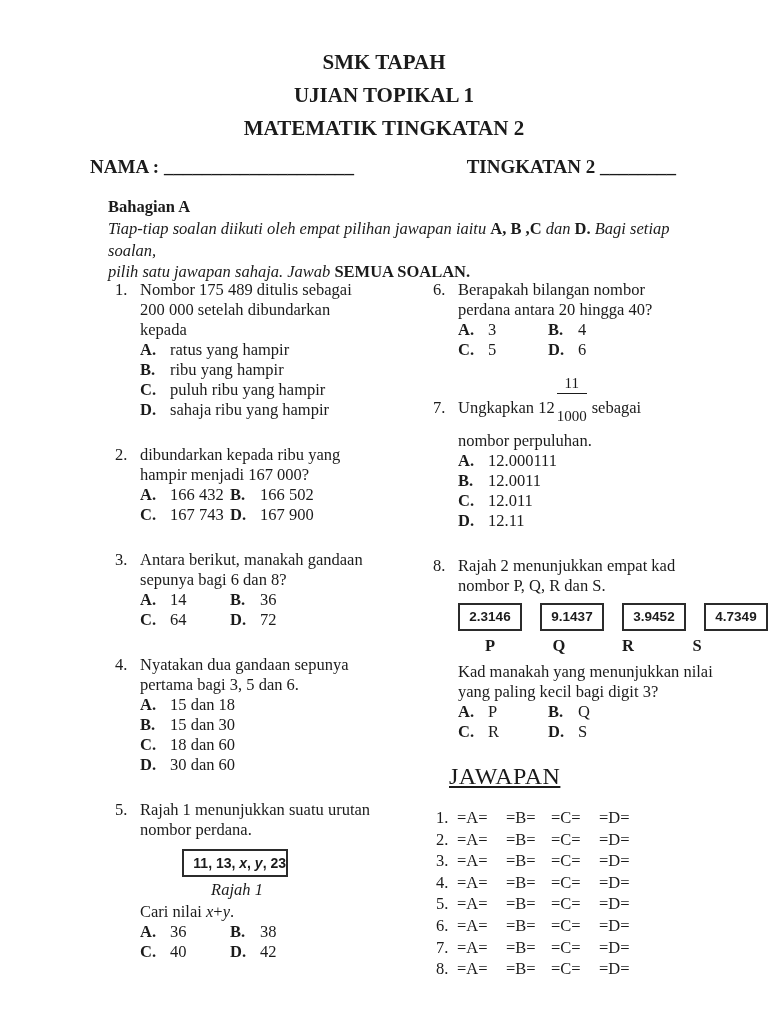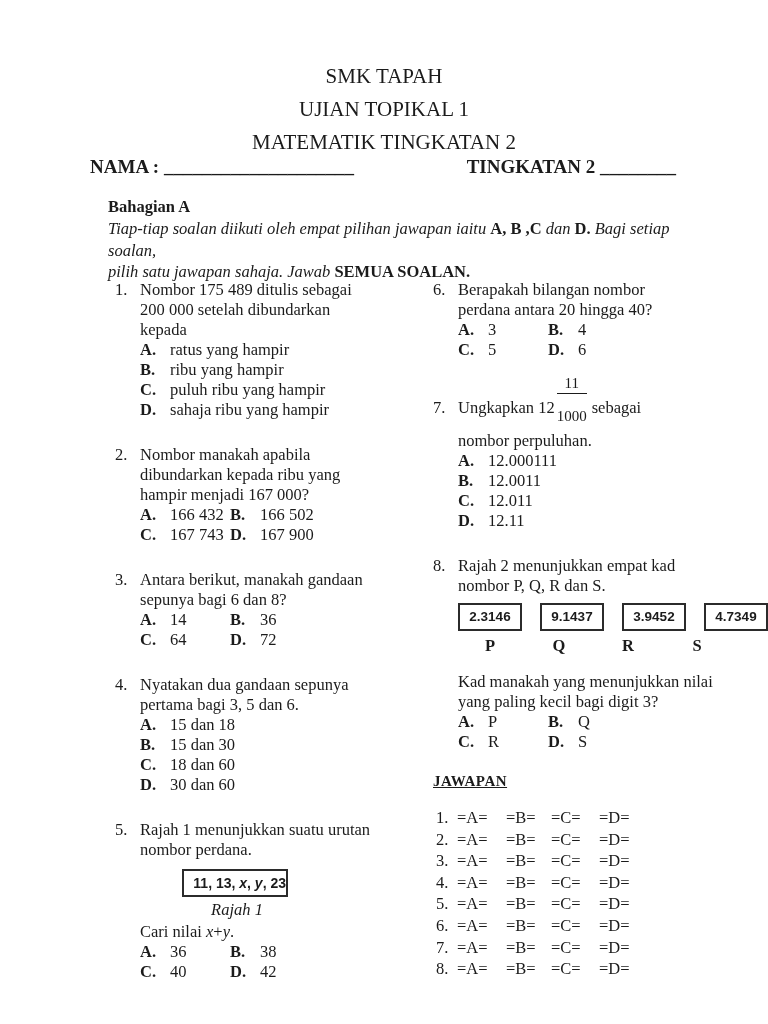--- a/index.html
+++ b/index.html
@@ -1,18 +1,18 @@
 <!DOCTYPE html>
 <html><head>
 <meta charset="utf-8">
 <style>
   *{box-sizing:border-box;margin:0;padding:0}
   html,body{width:768px;height:1024px;background:#ffffff}
   body{position:relative;font-family:"Liberation Serif",serif;color:#1b1b1b;overflow:hidden}
-  .title{text-align:center;padding-top:60px;font-weight:normal;font-size:21px;line-height:33px}
+  .title{text-align:center;padding-top:46px;font-weight:bold;font-size:21px;line-height:33px}
   .name-row{position:absolute;left:90px;top:156px;width:586px;display:flex;justify-content:space-between;font-weight:bold;font-size:19px;white-space:nowrap}
   .intro{position:absolute;left:108px;top:195px;width:608px;font-size:16.5px}
   .intro .bh{font-weight:bold;line-height:23px}
   .instr{font-style:italic;line-height:21.5px}
   .instr b{font-style:normal;font-weight:bold}
   .col{position:absolute;top:280px}
   .col-left{left:115px;width:318px}
   .col-right{left:433px;width:302px}
   .q{display:flex;font-size:16.5px;line-height:20px;margin-bottom:25px}
   .qnum{width:25px;flex:none}
@@ -27,22 +27,22 @@
   .fig-cap{margin-left:42px;width:110px;text-align:center;font-style:italic;line-height:25px}
   .q7-line1{display:flex;align-items:center;height:46px;white-space:nowrap}
   .frac{display:inline-block;text-align:center;margin:0 5px 16px 2px;font-size:15px;line-height:1.15;vertical-align:middle}
   .fnum{display:block;border-bottom:1.5px solid #1b1b1b;padding:0 6px 1px}
   .fden{display:block;padding-top:14px}
   .cards{display:grid;grid-template-columns:repeat(4,64px);column-gap:18px;margin-top:7px}
   .card{border:2px solid #2b2b2b;padding:3px 0;text-align:center;font-family:"Liberation Sans",sans-serif;
     font-weight:bold;font-size:13.5px;line-height:18px}
   .card-labels{display:grid;grid-template-columns:repeat(4,64px);column-gap:5px;margin-top:5px;font-weight:bold}
   .card-labels span{text-align:center}
-  .stem-gap{margin-top:16px}
-  .jawapan-title{font-weight:bold;text-decoration:underline;font-size:15px;margin:21px 0 17px;letter-spacing:.5px}
+  .stem-gap{margin-top:6px}
+  .jawapan-title{font-weight:normal;text-decoration:underline;font-size:24px;margin:21px 16px 17px;letter-spacing:.5px}
   .jaw{font-size:16.5px;padding-left:3px}
   .jaw-row{display:grid;grid-template-columns:21px 49px 45px 48px auto;line-height:21.6px;white-space:nowrap}
 </style>
 </head>
 <body>
 
 <div class="title">
   <div>SMK TAPAH</div>
   <div>UJIAN TOPIKAL 1</div>
   <div>MATEMATIK TINGKATAN 2</div>
@@ -70,21 +70,20 @@
       <div class="opt"><b>A.</b><span>ratus yang hampir</span></div>
       <div class="opt"><b>B.</b><span>ribu yang hampir</span></div>
       <div class="opt"><b>C.</b><span>puluh ribu yang hampir</span></div>
       <div class="opt"><b>D.</b><span>sahaja ribu yang hampir</span></div>
     </div>
   </div>
 
   <div class="q">
     <div class="qnum">2.</div>
     <div class="qbody">
-      <div class="qline">Nombor manakah apabila</div>
       <div class="qline">dibundarkan kepada ribu yang</div>
       <div class="qline">hampir menjadi 167 000?</div>
       <div class="opt-row">
         <div class="opt"><b>A.</b><span>166 432</span></div>
         <div class="opt"><b>B.</b><span>166 502</span></div>
       </div>
       <div class="opt-row">
         <div class="opt"><b>C.</b><span>167 743</span></div>
         <div class="opt"><b>D.</b><span>167 900</span></div>
       </div>

